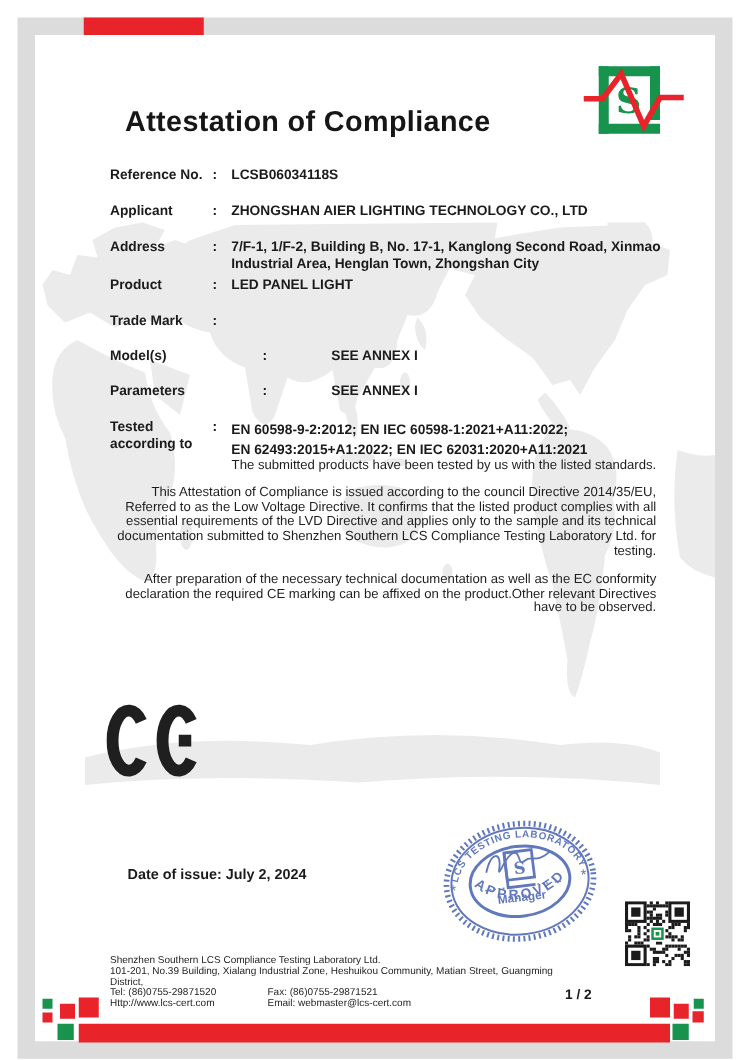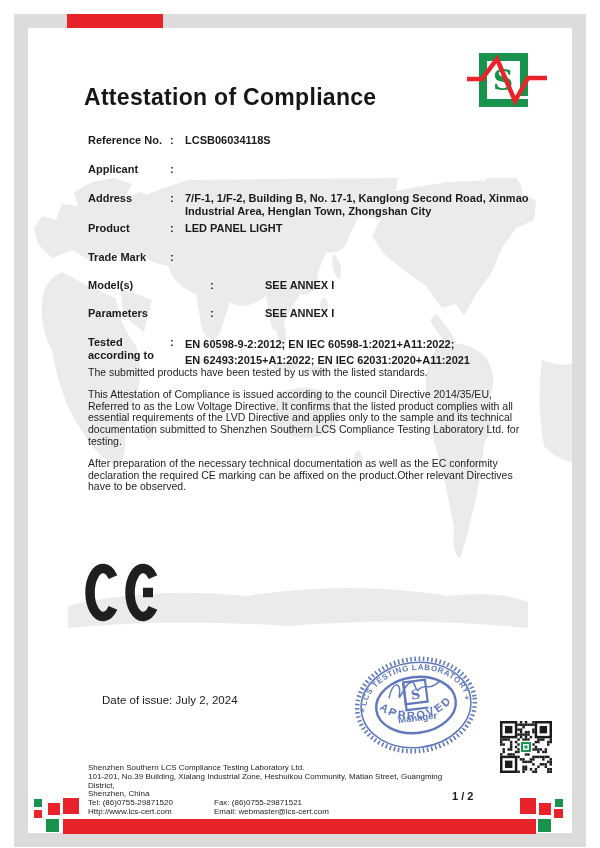--- a/index.html
+++ b/index.html
@@ -12,38 +12,38 @@
 
   
   .frame{position:absolute;left:14px;top:14px;width:544px;height:805px;border:14px solid #dcdcdc;background:transparent;}
   .topbar-red{position:absolute;left:67px;top:14px;width:96px;height:14px;background:#e8232a;}
 
   
   .map{position:absolute;left:28px;top:176px;width:544px;height:470px;}
 
   .logo{position:absolute;left:466px;top:42px;width:82px;height:68px;}
 
-  .title{position:absolute;left:84px;top:84px;font-size:23px;font-weight:bold;color:#161616;letter-spacing:.3px;}
+  .title{position:absolute;left:100px;top:84px;font-size:23px;font-weight:bold;color:#161616;letter-spacing:.3px;}
 
   .fields{position:absolute;left:88px;top:134px;width:484px;}
   .field-row{display:flex;align-items:flex-start;font-size:11px;font-weight:bold;line-height:13px;margin-top:16px;}
   .field-row:first-child{margin-top:0;}
   .field-row:nth-child(4){margin-top:4px;}
   .field-row:nth-child(6),.field-row:nth-child(7){margin-top:15px;gap:40px;}
   .field-row .label{width:82px;flex:0 0 82px;}
   .field-row .colon{width:15px;flex:0 0 15px;}
   .field-row .value{flex:1;}
   .field-row:last-child .value{line-height:16px;}
 
-  .paragraphs{position:absolute;left:88px;top:367px;width:437px;font-size:10.5px;line-height:11.8px;color:#1e1e1e;}
+  .paragraphs{position:absolute;left:88px;top:367px;width:437px;font-size:10.5px;line-height:11.8px;color:#1e1e1e;text-align:right;}
   .paragraphs p{margin:0 0 10px 0;}
 
   .ce{position:absolute;left:85px;top:562px;width:74px;height:61px;}
 
-  .date-issue{position:absolute;left:88px;top:694px;font-size:11.5px;font-weight:normal;padding-left:14px;}
+  .date-issue{position:absolute;left:88px;top:694px;font-size:11.5px;font-weight:bold;padding-left:14px;}
 
   .stamp{position:absolute;left:350px;top:650px;width:132px;height:110px;}
 
   .qr{position:absolute;left:500px;top:721px;width:52px;height:52px;}
 
   .footer{position:absolute;left:88px;top:764px;width:380px;font-size:8px;line-height:8.8px;color:#232323;}
   .footer .cols{display:flex;}
   .footer .col1{width:126px;flex:0 0 126px;}
 
   .page-indicator{position:absolute;left:452px;top:790px;width:60px;font-size:11px;font-weight:bold;}
@@ -102,20 +102,23 @@
       <div class="field-row">
         <div class="label">Reference No.</div>
         <div class="colon">:</div>
         <div class="value">
           <div>LCSB06034118S</div>
         </div>
       </div>
       <div class="field-row">
         <div class="label">Applicant</div>
         <div class="colon">:</div>
+        <div class="value">
+          <div>ZHONGSHAN AIER LIGHTING TECHNOLOGY CO., LTD</div>
+        </div>
       </div>
       <div class="field-row">
         <div class="label">Address</div>
         <div class="colon">:</div>
         <div class="value">
           <div>7/F-1, 1/F-2, Building B, No. 17-1, Kanglong Second Road, Xinmao Industrial Area, Henglan Town, Zhongshan City</div>
         </div>
       </div>
       <div class="field-row">
         <div class="label">Product</div>
@@ -323,21 +326,20 @@
       <rect x="4.9523809523809526" y="39.61904761904762" width="7.428571428571429" height="7.428571428571429" fill="#1b1b1b"></rect>
       <rect x="19.80952380952381" y="19.80952380952381" width="12.380952380952381" height="12.380952380952381" fill="#ffffff"></rect>
       <rect x="21.047619047619047" y="21.047619047619047" width="9.904761904761905" height="9.904761904761905" fill="#17934d"></rect>
       <rect x="23.028571428571432" y="23.028571428571432" width="5.942857142857143" height="5.942857142857143" fill="#ffffff"></rect>
       <rect x="24.514285714285716" y="24.514285714285716" width="2.9714285714285715" height="2.9714285714285715" fill="#17934d"></rect>
     </svg>
 
   <div class="footer">
     <div>Shenzhen Southern LCS Compliance Testing Laboratory Ltd.</div>
     <div>101-201, No.39 Building, Xialang Industrial Zone, Heshuikou Community, Matian Street, Guangming District,</div>
-    <div>Shenzhen, China</div>
     <div class="cols">
       <div class="col1">Tel: (86)0755-29871520</div>
       <div>Fax: (86)0755-29871521</div>
     </div>
     <div class="cols">
       <div class="col1">Http://www.lcs-cert.com</div>
       <div>Email: webmaster@lcs-cert.com</div>
     </div>
   </div>
 

